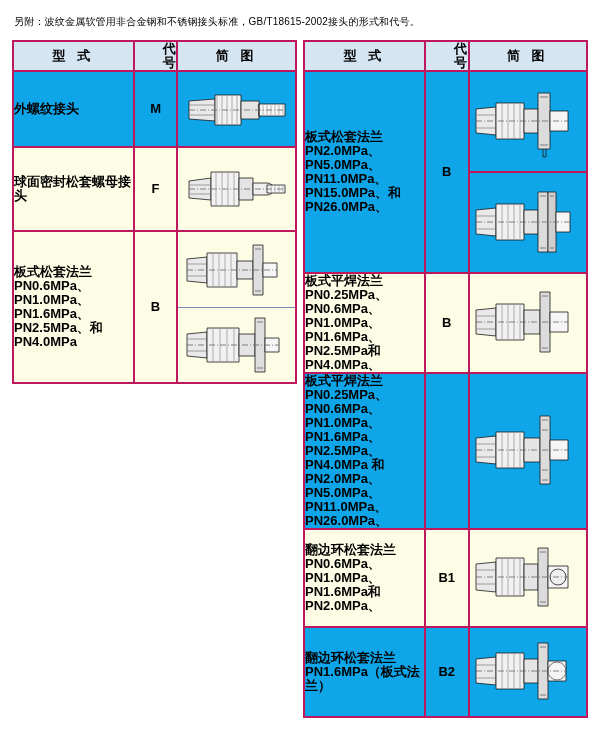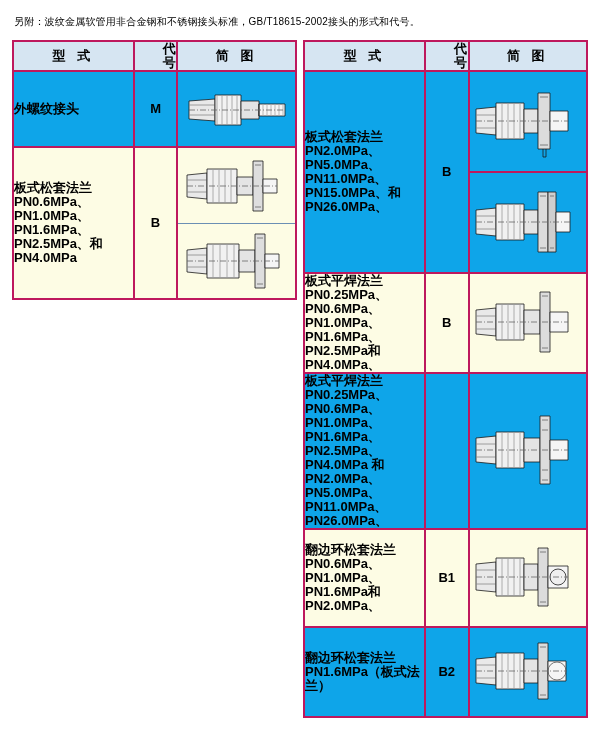--- a/index.html
+++ b/index.html
@@ -114,20 +114,39 @@
                 <path d="M60 22 L78 22 L78 40 L60 40 Z" fill="#e4e4e4"></path>
                 <path d="M78 25 L104 25 L104 37 L78 37 Z" fill="#f6f6f6"></path>
                 <path d="M78 25 L78 37"></path>
                 <path d="M82 25 L82 37 M86 25 L86 37 M90 25 L90 37 M94 25 L94 37 M98 25 L98 37 M102 25 L102 37" stroke="#aaa"></path>
                 <path d="M8 31 L104 31" stroke="#666" stroke-dasharray="6 2 1 2"></path>
               </g>
             </svg>
           </td>
         </tr>
 
+        <tr class="yellow">
+          <td class="cell-text" style="height:82px">球面密封松套螺母接头</td>
+          <td class="code">F</td>
+          <td class="fig">
+            <svg width="112" height="62" viewBox="0 0 112 62">
+              <g fill="none" stroke="#1a1a1a" stroke-width="0.8">
+                <path d="M8 23 L8 40 L30 42 L30 20 Z" fill="#e9e9e9"></path>
+                <path d="M8 27 L30 27 M8 36 L30 36" stroke="#888"></path>
+                <path d="M30 14 L58 14 L58 48 L30 48 Z" fill="#f2f2f2"></path>
+                <path d="M35 14 L35 48 M41 14 L41 48 M47 14 L47 48 M53 14 L53 48" stroke="#999"></path>
+                <path d="M58 20 L72 20 L72 42 L58 42 Z" fill="#e4e4e4"></path>
+                <path d="M72 25 L86 25 A7 6 0 0 1 86 37 L72 37 Z" fill="#efefef"></path>
+                <path d="M86 27 L104 27 L104 35 L86 35 Z" fill="#f6f6f6"></path>
+                <path d="M90 27 L90 35 M94 27 L94 35 M98 27 L98 35 M102 27 L102 35" stroke="#aaa"></path>
+                <path d="M8 31 L104 31" stroke="#666" stroke-dasharray="6 2 1 2"></path>
+              </g>
+            </svg>
+          </td>
+        </tr>
 
 
 
 
         <tr class="yellow">
           <td class="cell-text" style="height:150px">
             <span style="white-space:pre-line">板式松套法兰
 PN0.6MPa、PN1.0MPa、PN1.6MPa、PN2.5MPa、和PN4.0MPa</span>
           </td>
           <td class="code">B</td>

